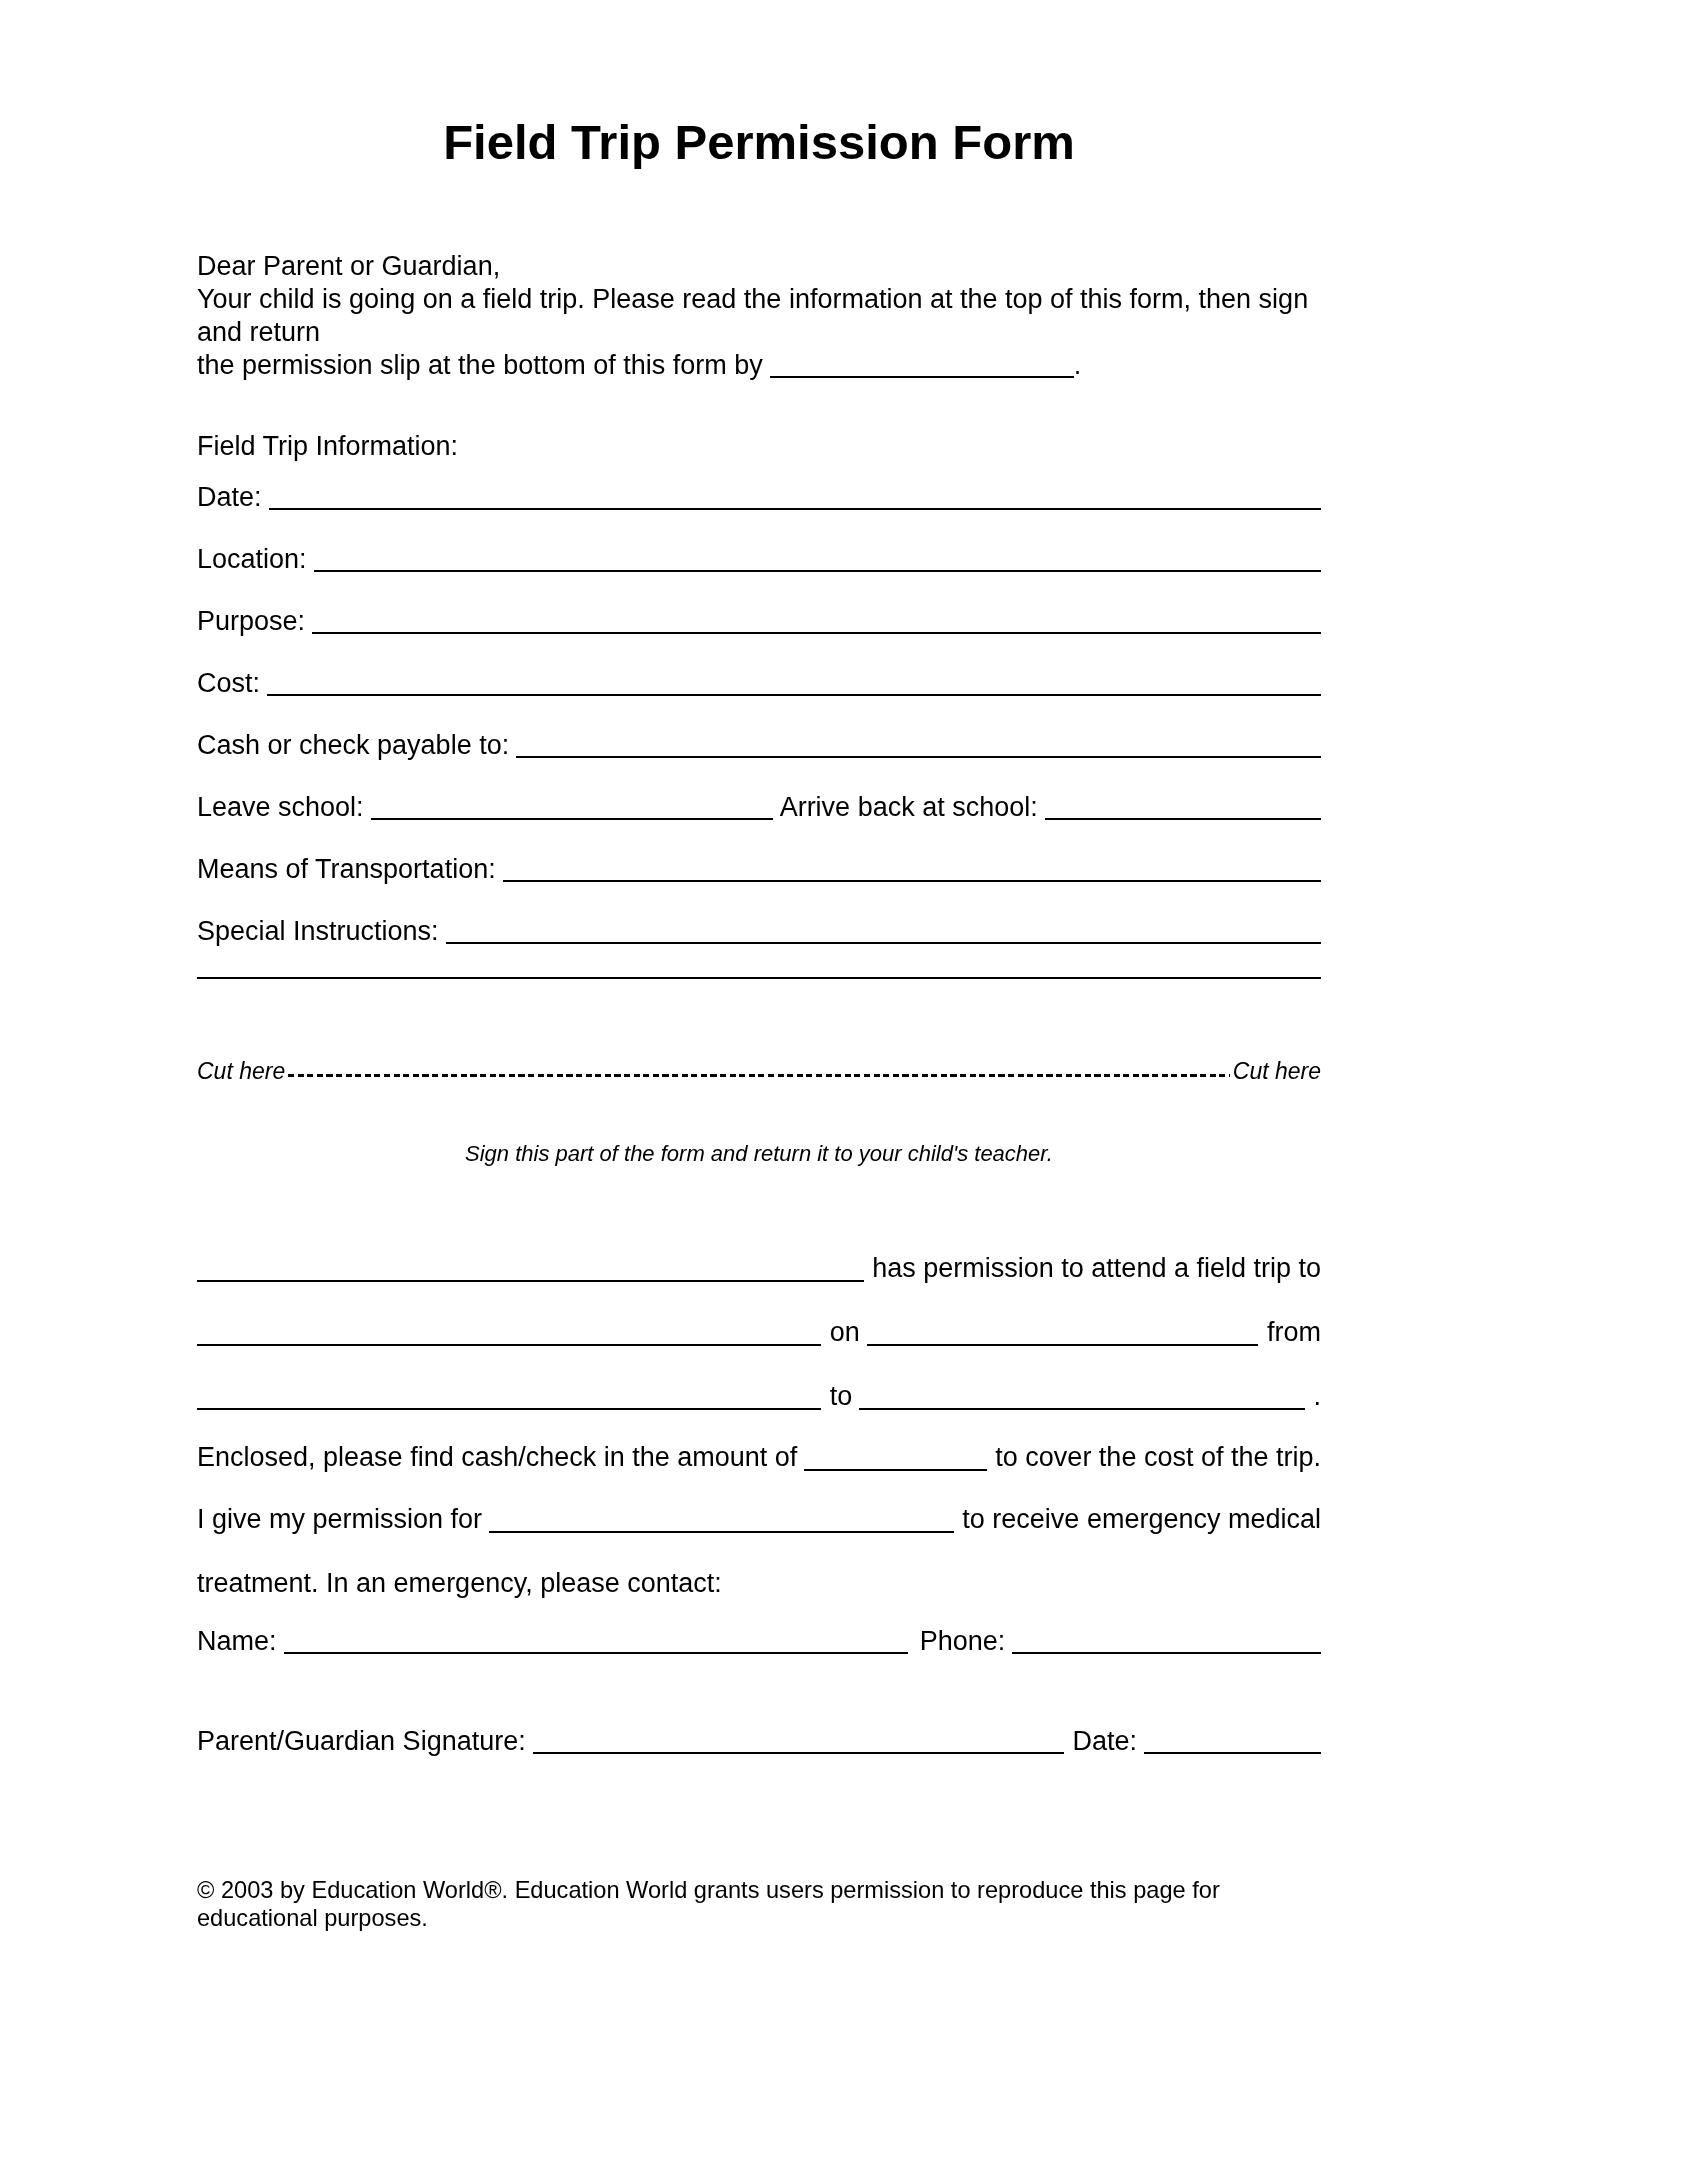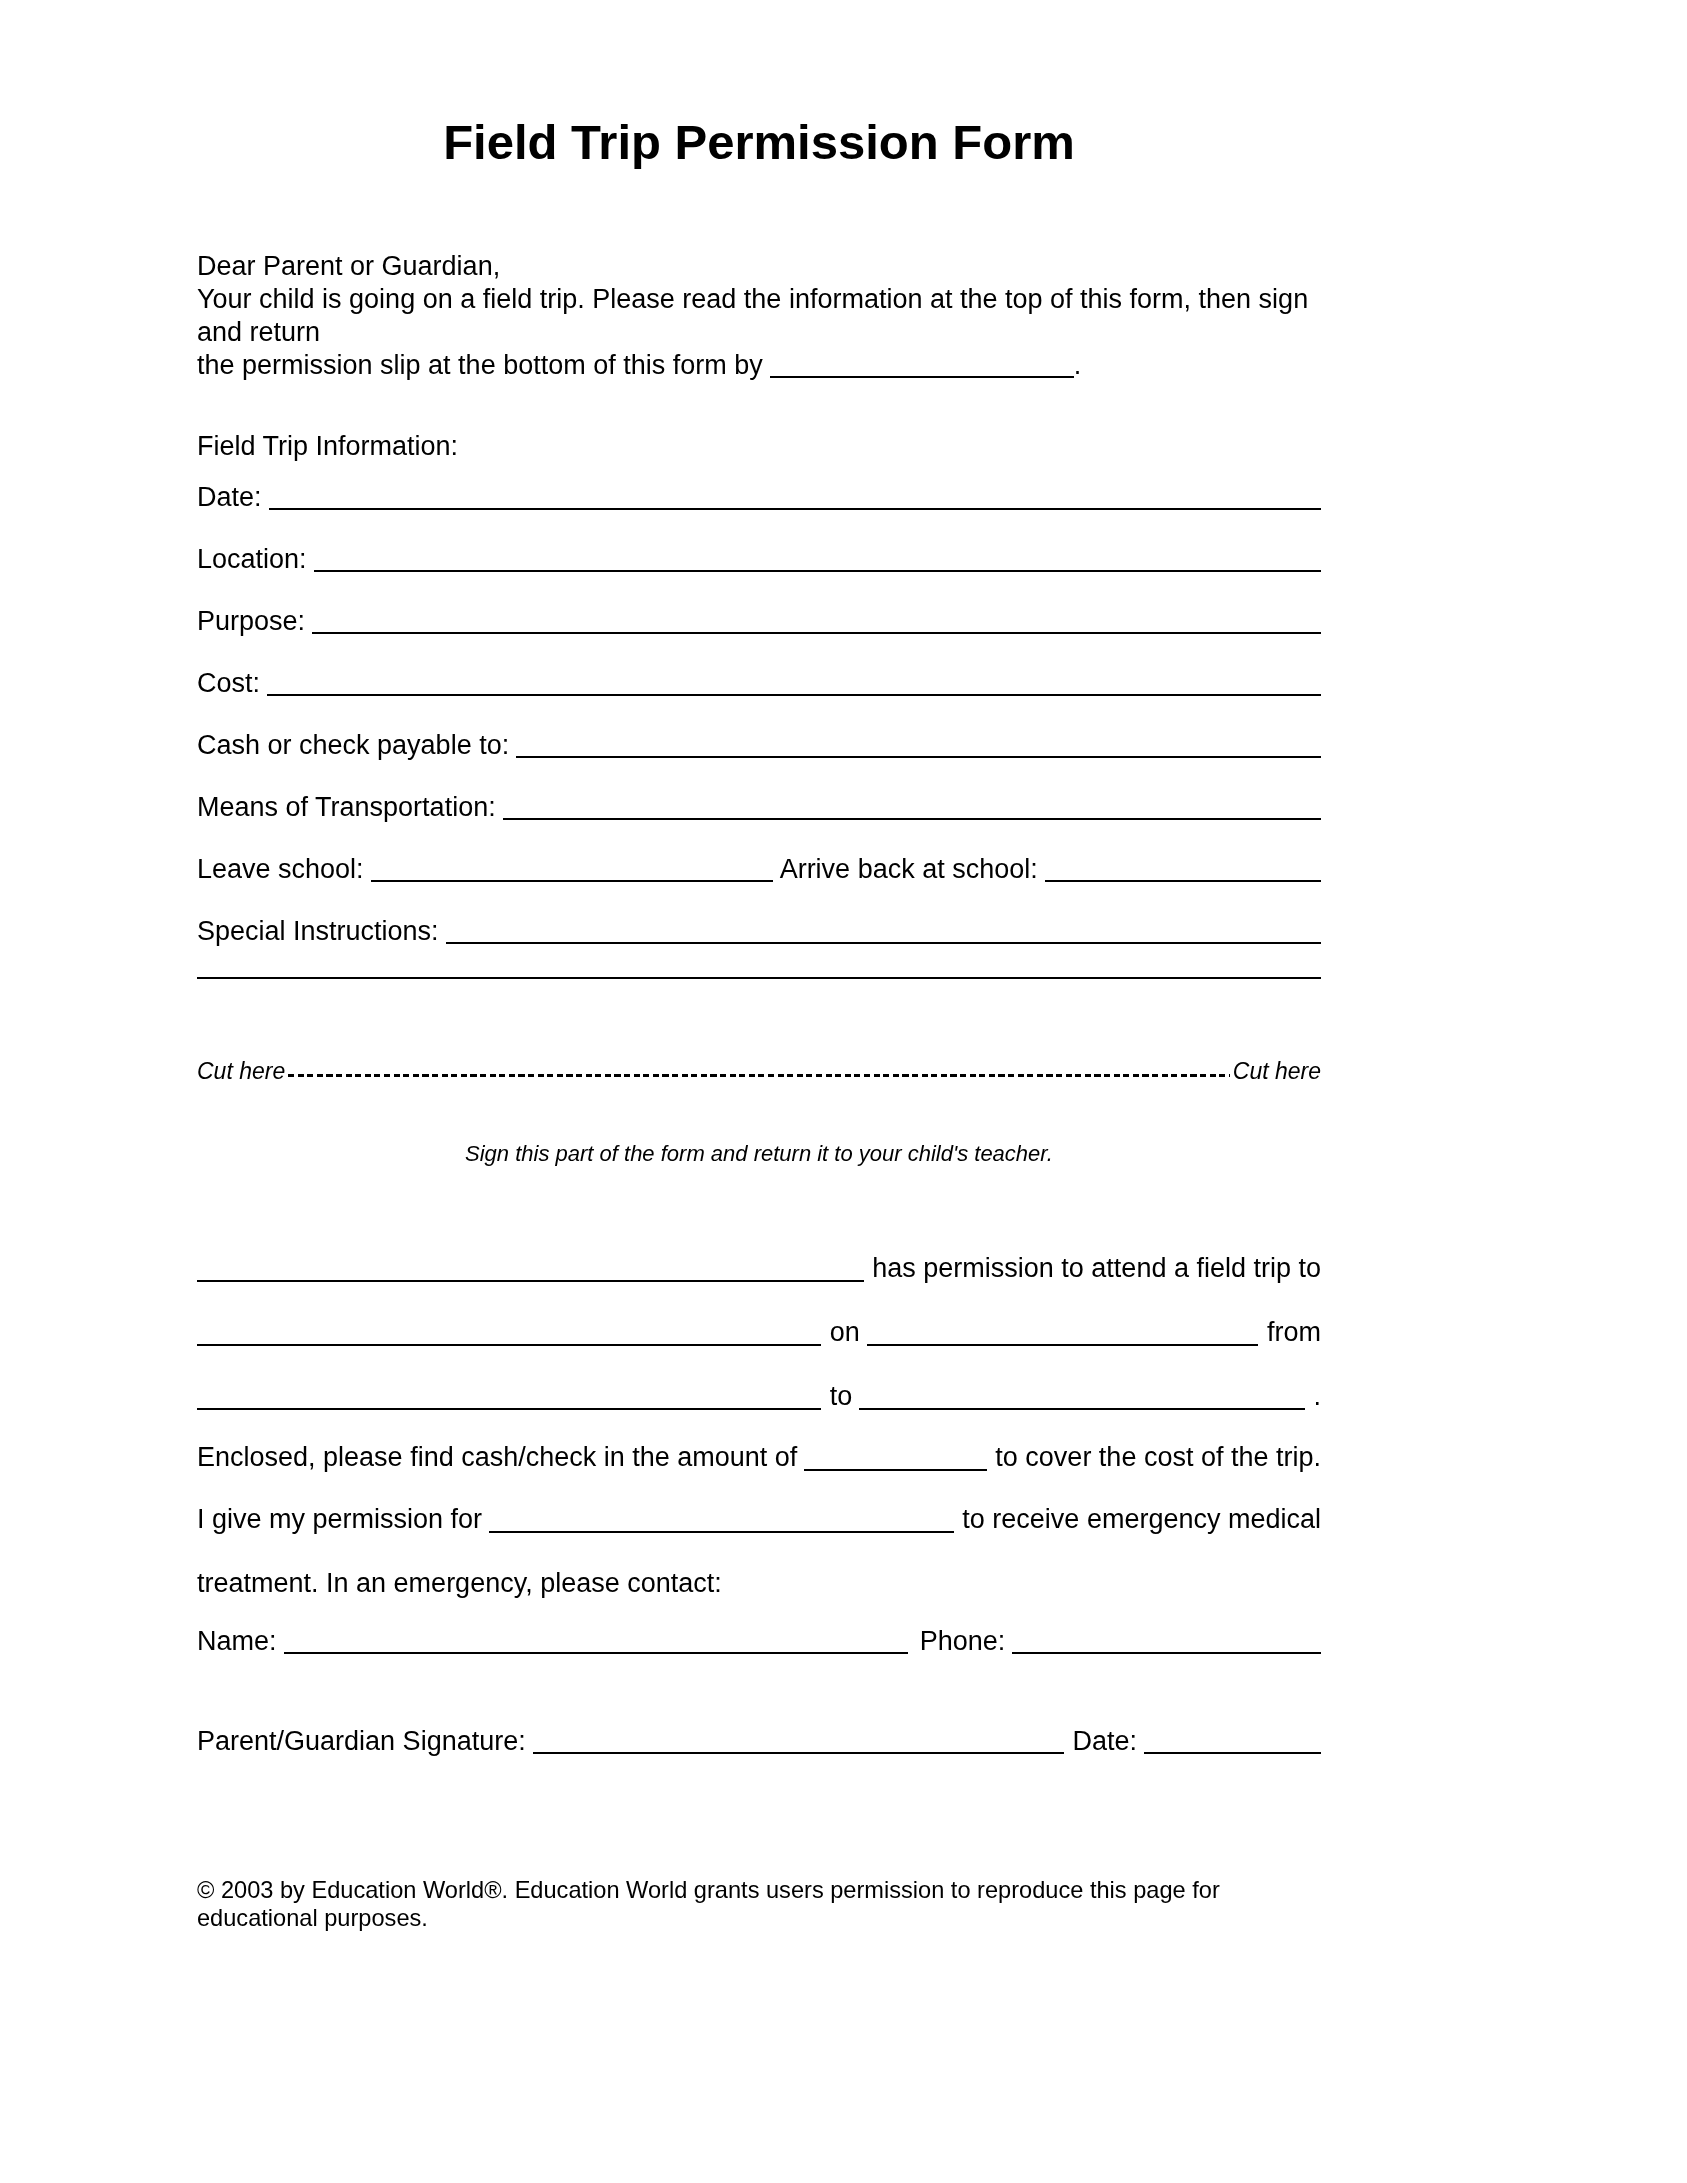--- a/index.html
+++ b/index.html
@@ -127,28 +127,28 @@
     <span class="lbl">Cost:</span>
     <div class="bl"></div>
   </div>
 
   <div class="frow">
     <span class="lbl">Cash or check payable to:</span>
     <div class="bl"></div>
   </div>
 
   <div class="frow">
-    <span class="lbl">Means of Transportation:</span>
-    <div class="bl"></div>
-  </div>
-
-  <div class="frow">
     <span class="lbl">Leave school:</span>
     <div class="bl fixed460"></div>
     <span class="lbl" style="margin-left:7px;">Arrive back at school:</span>
+    <div class="bl"></div>
+  </div>
+
+  <div class="frow">
+    <span class="lbl">Means of Transportation:</span>
     <div class="bl"></div>
   </div>
 
   <div class="frow">
     <span class="lbl">Special Instructions:</span>
     <div class="bl"></div>
   </div>
 
   <div class="frow">
     <div class="bl nolead"></div>

